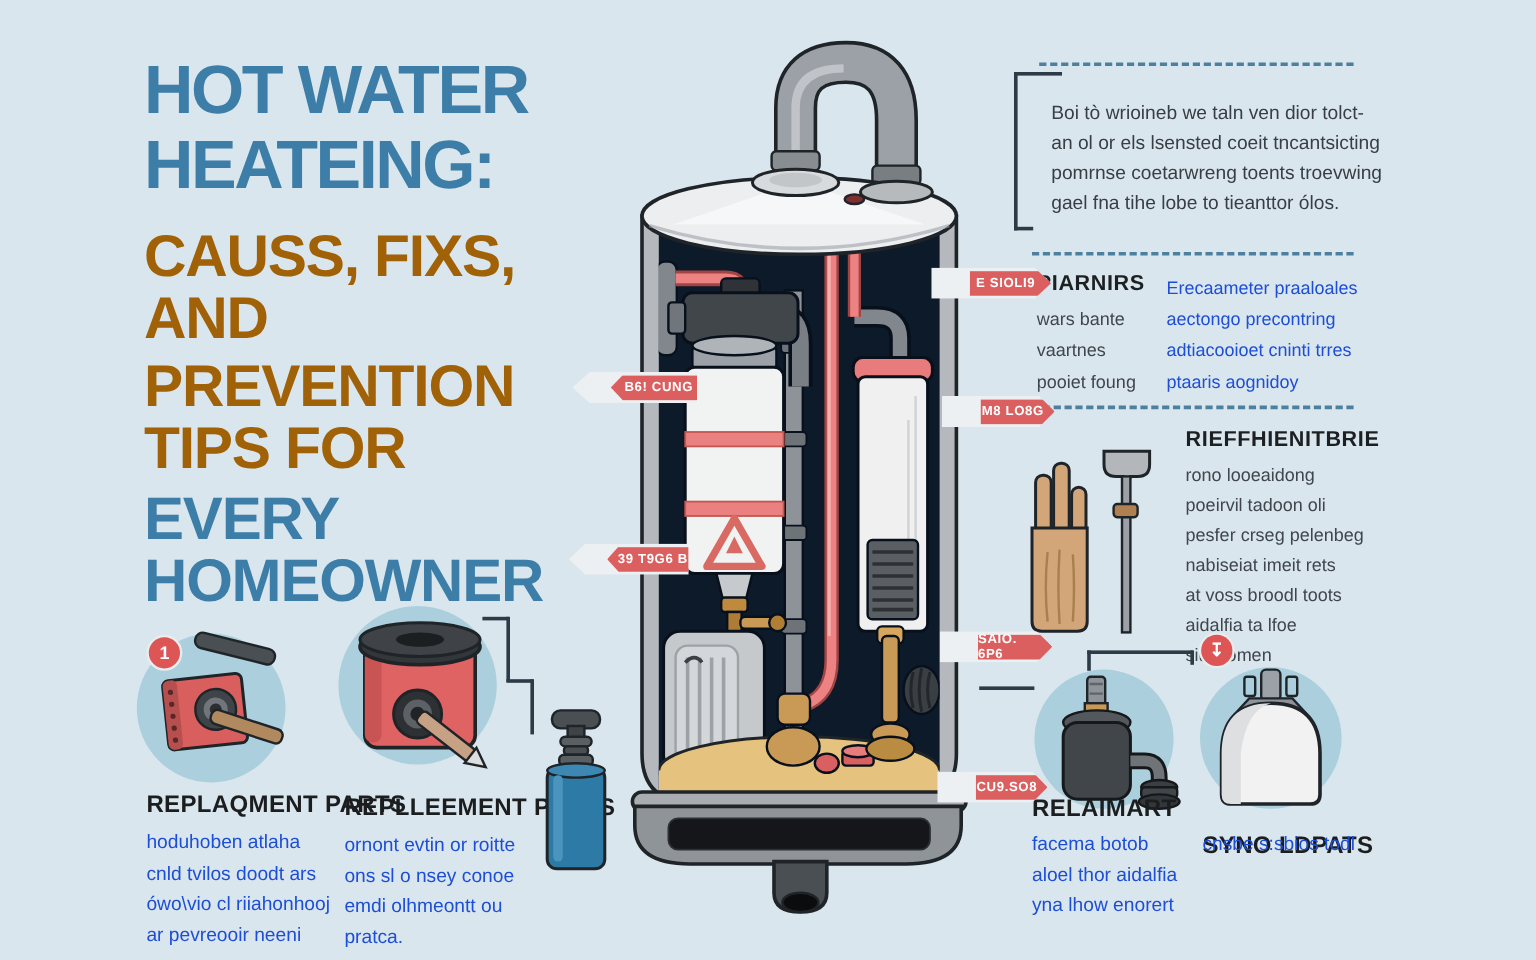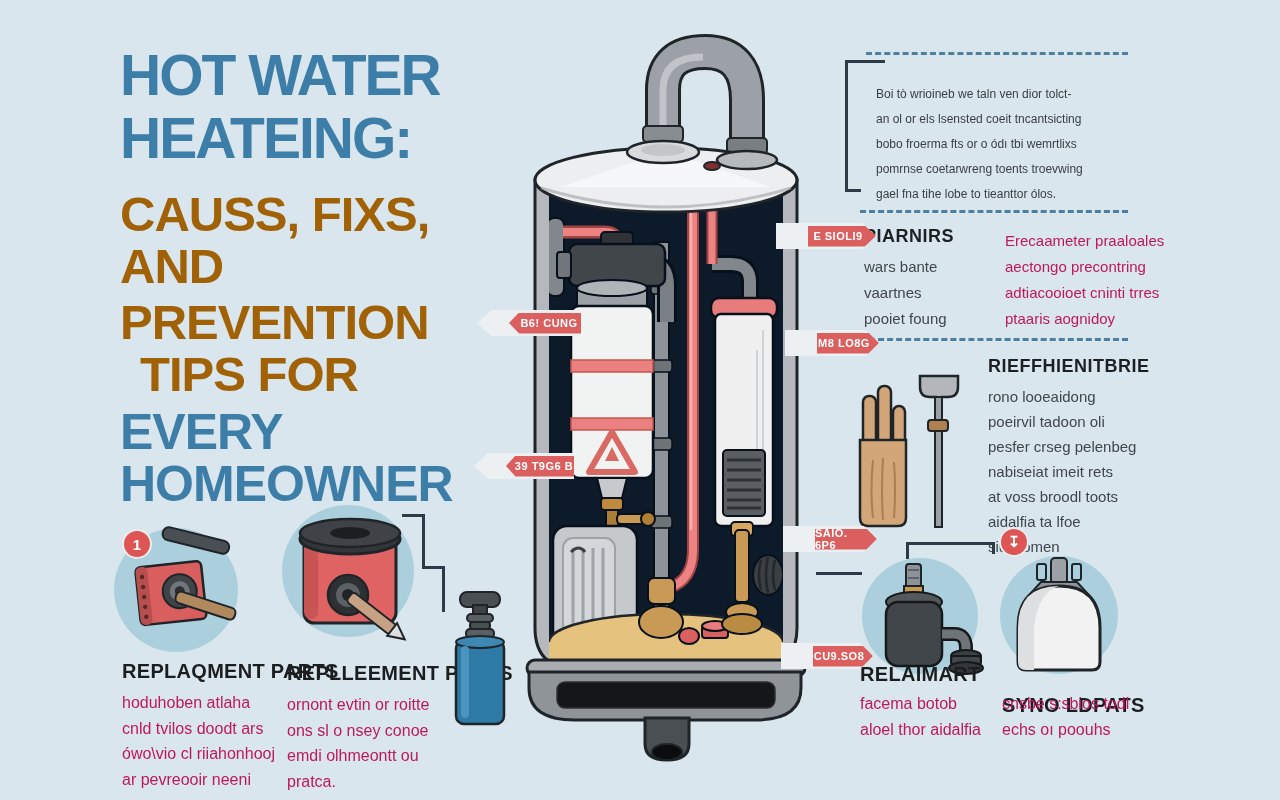--- a/index.html
+++ b/index.html
@@ -18,24 +18,24 @@
   
   .dashed{border-top:3px dashed #4d7f9f;height:0;}
   .dash1{left:866px;top:52px;width:262px;}
   .dash2{left:860px;top:210px;width:268px;}
   .dash3{left:860px;top:338px;width:268px;}
   .brk{background:#2c3b47;}
   .brk-v{left:845px;top:60px;width:3px;height:132px;}
   .brk-h1{left:845px;top:60px;width:40px;height:3px;}
   .brk-h2{left:845px;top:189px;width:16px;height:3px;}
 
-  .intro{left:876px;top:82px;width:368px;color:#383e44;font-size:12px;line-height:25px;}
+  .intro{left:876px;top:82px;width:368px;color:#383e44;font-size:16px;line-height:25px;}
   .plist-head{left:864px;top:226px;color:#1d2023;font-weight:700;font-size:18px;letter-spacing:.5px;}
   .plist-left{left:864px;top:254px;width:110px;color:#40464c;font-size:15px;line-height:26px;}
-  .plist-right{left:972px;top:228px;width:170px;color:#be185d;font-size:15px;line-height:26px;margin-left:33px;}
+  .plist-right{left:972px;top:228px;width:170px;color:#1d4ed8;font-size:15px;line-height:26px;}
   .maint-head{left:988px;top:356px;color:#1d2023;font-weight:700;font-size:18px;letter-spacing:.5px;}
   .maint-body{left:988px;top:384px;width:160px;color:#40464c;font-size:15px;line-height:25px;}
 
   
   .tag{height:26px;z-index:30;}
   .tag .tw{width:100%;height:100%;display:flex;align-items:center;justify-content:center;}
   .tag-r .tw{clip-path:polygon(0 0,86% 0,100% 50%,86% 100%,0 100%);}
   .tag-l .tw{clip-path:polygon(14% 0,100% 0,100% 100%,14% 100%,0 50%);}
   .tag .ti{width:calc(100% - 5px);height:calc(100% - 5px);display:flex;align-items:center;justify-content:center;
            background:#dc5f5f;color:#fff;font-weight:700;font-size:11px;letter-spacing:.5px;margin-left:32px;}
@@ -57,21 +57,21 @@
   .c4{left:1000px;top:556px;width:118px;height:118px;}
   .circ svg{position:absolute;left:0;top:0;overflow:visible;}
   .badge{width:26px;height:26px;border-radius:50%;background:#dd5555;color:#fff;font-weight:700;
          font-size:15px;display:flex;align-items:center;justify-content:center;z-index:20;
          box-shadow:0 0 0 2px #e9edef;}
   .badge1{left:124px;top:531px;}
   .badge2{left:1001px;top:529px;}
 
   
   .sec-head{color:#1b1d1f;font-weight:700;font-size:20px;letter-spacing:.3px;}
-  .sec-body{color:#be185d;font-size:16px;line-height:25.5px;}
+  .sec-body{color:#1d4ed8;font-size:16px;line-height:25.5px;}
   .s1h{left:122px;top:660px;} .s1b{left:122px;top:690px;width:200px;}
   .s2h{left:287px;top:662px;} .s2b{left:287px;top:692px;width:190px;}
   .s3h{left:860px;top:663px;} .s3b{left:860px;top:691px;width:170px;}
   .s4h{left:1002px;top:694px;} .s4b{left:1002px;top:691px;width:170px;}
 
   
   .cline{background:#2c3b47;z-index:5;}
   .bl-1{left:402px;top:514px;width:22px;height:2.5px;}
   .bl-2{left:422px;top:514px;width:2.5px;height:54px;}
   .bl-3{left:422px;top:566px;width:22px;height:2.5px;}
@@ -82,33 +82,32 @@
   .cl-4{left:816px;top:572px;width:46px;height:2.5px;}
 </style>
 </head>
 <body>
 
 <div class="abs title-wrap noselect">
   <div class="t-blue-big">HOT WATER</div>
   <div class="t-blue-big">HEATEING:</div>
   <div class="t-black">CAUSS, FIXS, AND</div>
   <div class="t-black" style="margin-top:4px;">PREVENTION</div>
-  <div class="t-black" style="margin-top:0;margin-left:20px;">TIPS FOR</div>
+  <div class="t-black" style="margin-top:0;">TIPS FOR</div>
   <div class="t-blue2">EVERY</div>
   <div class="t-blue2" style="margin-top:0;">HOMEOWNER</div>
 </div>
 
 <div class="abs dashed dash1"></div>
 <div class="abs brk brk-v"></div>
 <div class="abs brk brk-h1"></div>
 <div class="abs brk brk-h2"></div>
 <div class="abs intro">
   <div>Boi tò wrioineb we taln ven dior tolct-</div>
   <div>an ol or els lsensted coeit tncantsicting</div>
-  <div>bobo froerma fts or o ódı tbi wemrtlixs</div>
   <div>pomrnse coetarwreng toents troevwing</div>
   <div>gael fna tihe lobe to tieanttor ólos.</div>
 </div>
 <div class="abs dashed dash2"></div>
 
 <div class="abs plist-head">PIARNIRS</div>
 <div class="abs plist-left">
   <div>wars bante</div>
   <div>vaartnes</div>
   <div>pooiet foung</div>
@@ -375,19 +374,19 @@
   <div>ornont evtin or roitte</div>
   <div>ons sl o nsey conoe</div>
   <div>emdi olhmeontt ou</div>
   <div>pratca.</div>
 </div>
 
 <div class="abs sec-head s3h">RELAIMART</div>
 <div class="abs sec-body s3b">
   <div>facema botob</div>
   <div>aloel thor aidalfia</div>
+  <div>yna lhow enorert</div>
 </div>
 
 <div class="abs sec-head s4h">SYNO LDPATS</div>
 <div class="abs sec-body s4b">
   <div>cnsbe s:sbios todl</div>
-  <div>echs oı poouhs</div>
 </div>
 
 </body></html>

